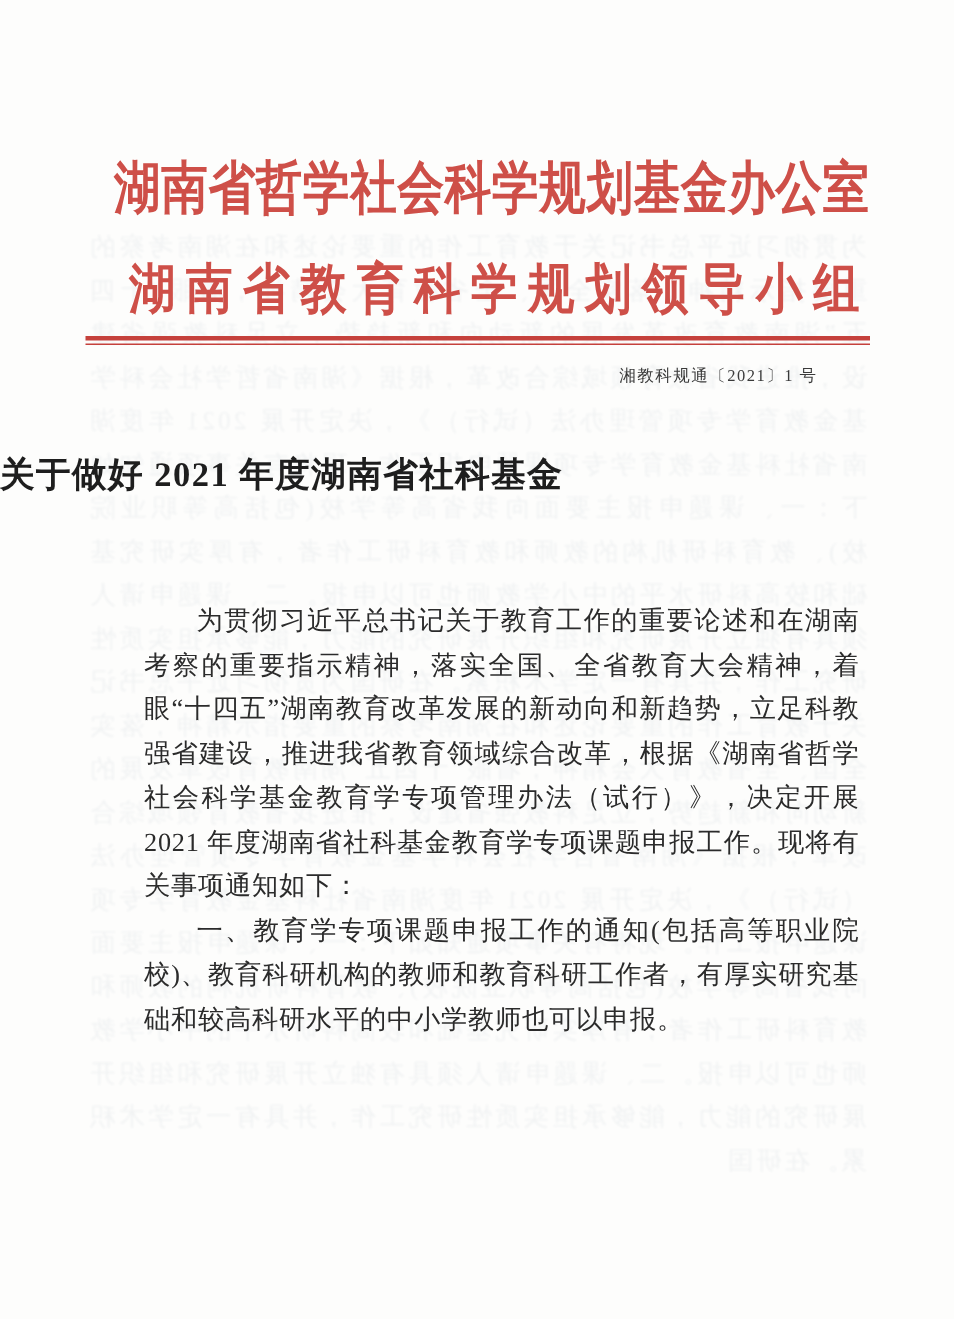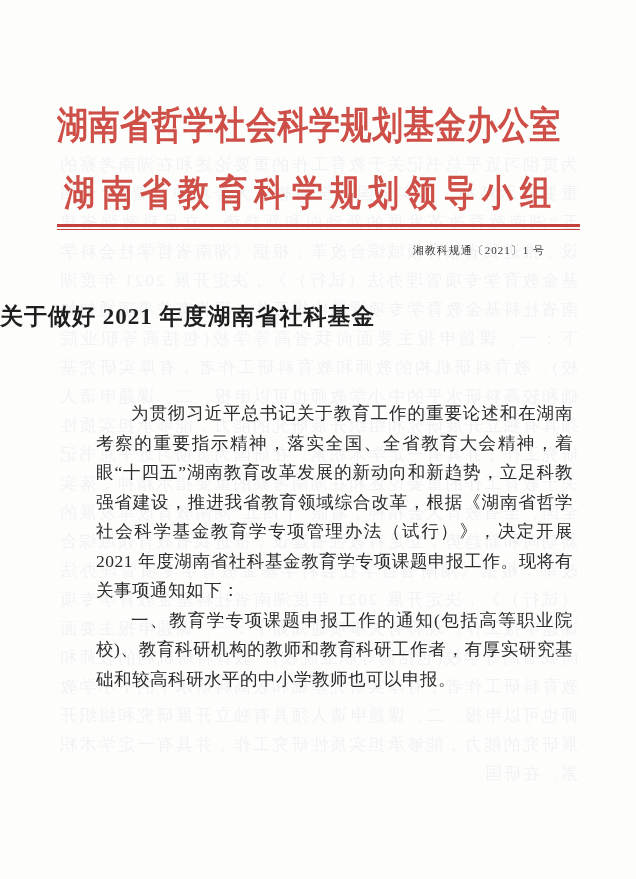--- a/index.html
+++ b/index.html
@@ -35,21 +35,21 @@
     pointer-events: none;
     z-index: 0;
   }
   .content { position: relative; z-index: 1; }
 
   .org-lines {
     position: absolute;
     top: 106px;
     left: 57px;
     width: 523px;
-    text-align: left;
+    text-align: right;
   }
   .org-line1 {
     font-size: 31px;
     font-weight: bold;
     line-height: 40px;
     letter-spacing: 0.5px;
     transform: scaleY(1.22);
     white-space: nowrap;
   }
   .org-line2 {

